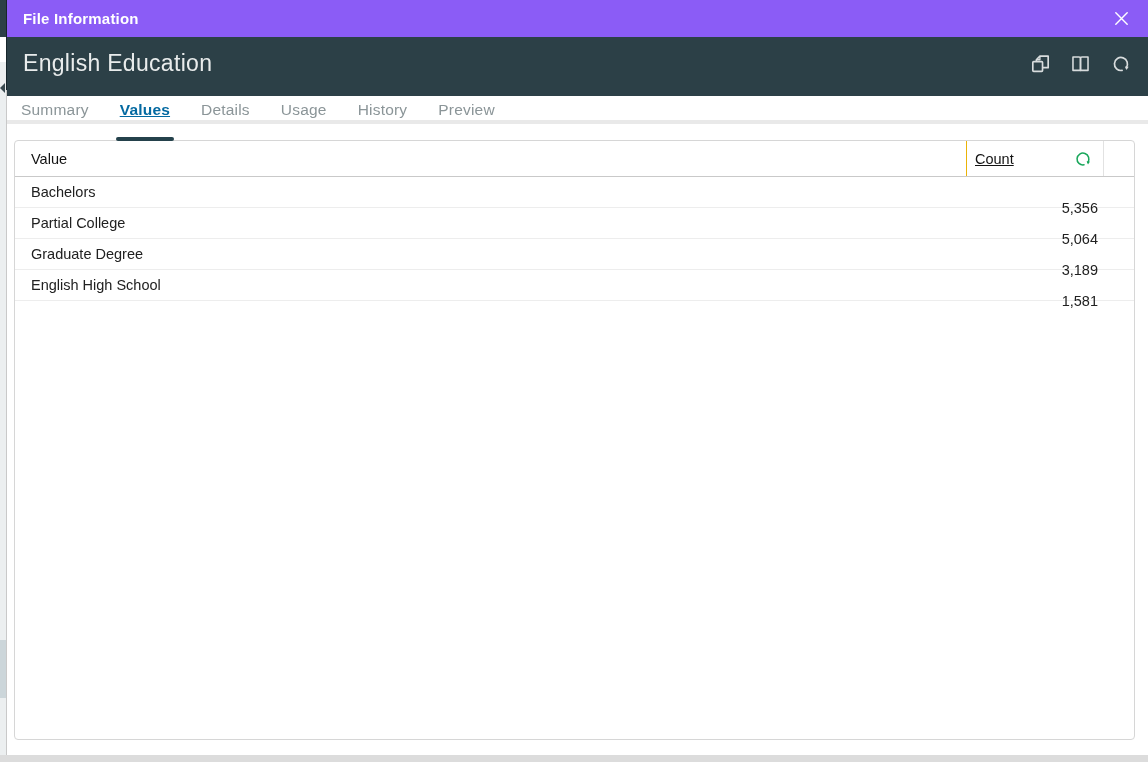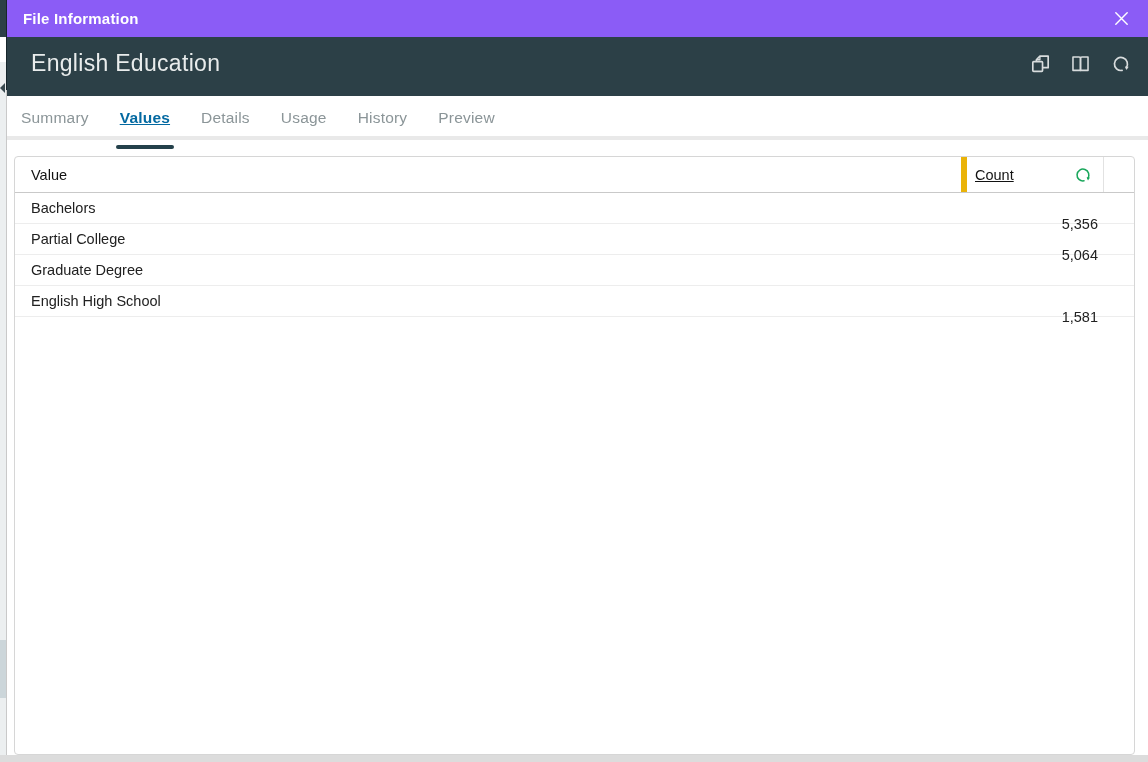--- a/index.html
+++ b/index.html
@@ -22,44 +22,44 @@
   
   .dialog{position:absolute;left:7px;top:0;width:1141px;height:755px;background:#ffffff;
     display:flex;flex-direction:column;}
 
   .titlebar{height:37px;background:#8b5cf6;display:flex;align-items:center;padding:0 14px 0 16px;flex:none;}
   .titlebar .win-title{color:#ffffff;font-size:15px;font-weight:bold;letter-spacing:.2px;}
   .close-btn{margin-left:auto;width:26px;height:26px;display:flex;align-items:center;justify-content:center;
     background:transparent;border:none;padding:0;cursor:pointer;}
   .close-btn svg{display:block;}
 
-  .subbar{height:53px;background:#2c4047;display:flex;align-items:center;padding:0 15px 6px 24px;flex:none;}
+  .subbar{height:53px;background:#2c4047;display:flex;align-items:center;padding:0 15px 6px 16px;flex:none;}
   .subbar .asset-title{color:#e9ecec;font-size:23px;font-weight:300;letter-spacing:.3px;}
   .subbar-icons{margin-left:auto;display:flex;align-items:center;gap:17px;}
   .icon-btn{width:24px;height:24px;display:flex;align-items:center;justify-content:center;
     background:transparent;border:none;padding:0;cursor:pointer;color:#d8dcdd;}
   .icon-btn svg{display:block;}
 
   
-  .tab-bar{height:44px;flex:none;display:flex;align-items:center;gap:27px;padding:0 16px 0 12px;
+  .tab-bar{height:28px;flex:none;display:flex;align-items:center;gap:27px;padding:0 16px 0 12px;
     position:relative;}
   .tab-bar::after{content:"";position:absolute;left:0;right:0;bottom:0;height:4px;background:#e9e9e9;}
   .tab{font-size:15.5px;color:#8b9598;letter-spacing:.2px;padding:11px 2px;cursor:pointer;
     position:relative;white-space:nowrap;}
   .tab.active{color:#0369a1;font-weight:bold;text-decoration:underline;}
   .tab.active::after{content:"";position:absolute;left:-2px;right:-2px;bottom:-11px;height:4px;
     background:#24414b;border-radius:2px;z-index:1;}
 
   
   .card{margin:16px 13px 0 7px;height:600px;box-sizing:border-box;
     border:1px solid #d6d6d6;border-radius:4px;overflow:hidden;background:#fff;
     display:flex;flex-direction:column;}
   .thead{display:flex;height:35px;flex:none;border-bottom:1px solid #c9c9c9;align-items:stretch;
     font-size:14.5px;color:#121212;}
-  .th-value{flex:1;display:flex;align-items:center;padding-left:16px;border-right:6px solid #eab308;box-sizing:border-box;}
+  .th-value{flex:1;display:flex;align-items:center;padding-left:16px;border-right:1px solid #eab308;box-sizing:border-box;}
   .th-count{width:137px;flex:none;display:flex;align-items:center;justify-content:space-between;
     padding:0 10px 0 8px;border-right:1px solid #e2e2e2;box-sizing:border-box;text-decoration:underline;}
   .th-end{width:30px;flex:none;}
   .refresh-count{width:20px;height:20px;color:#1aa75c;cursor:pointer;display:flex;align-items:center;}
   .tbody{flex:1;}
   .trow{display:flex;height:30px;line-height:30px;border-bottom:1px solid #ededed;
     font-size:14.5px;color:#212121;}
   .cell-value{flex:1;padding-left:16px;overflow:hidden;white-space:nowrap;}
   .cell-count{width:131px;flex:none;text-align:right;padding-right:6px;margin-top:16px;}
   .cell-end{width:30px;flex:none;}
@@ -161,20 +161,21 @@
           <span class="cell-count">5,356</span>
           <span class="cell-end"></span>
         </div>
         <div class="trow">
           <span class="cell-value">Partial College</span>
           <span class="cell-count">5,064</span>
           <span class="cell-end"></span>
         </div>
         <div class="trow">
           <span class="cell-value">Graduate Degree</span>
+          <span class="cell-count">3,189</span>
           <span class="cell-end"></span>
         </div>
         <div class="trow">
           <span class="cell-value">English High School</span>
           <span class="cell-count">1,581</span>
           <span class="cell-end"></span>
         </div>
       </div>
   </div>
 

